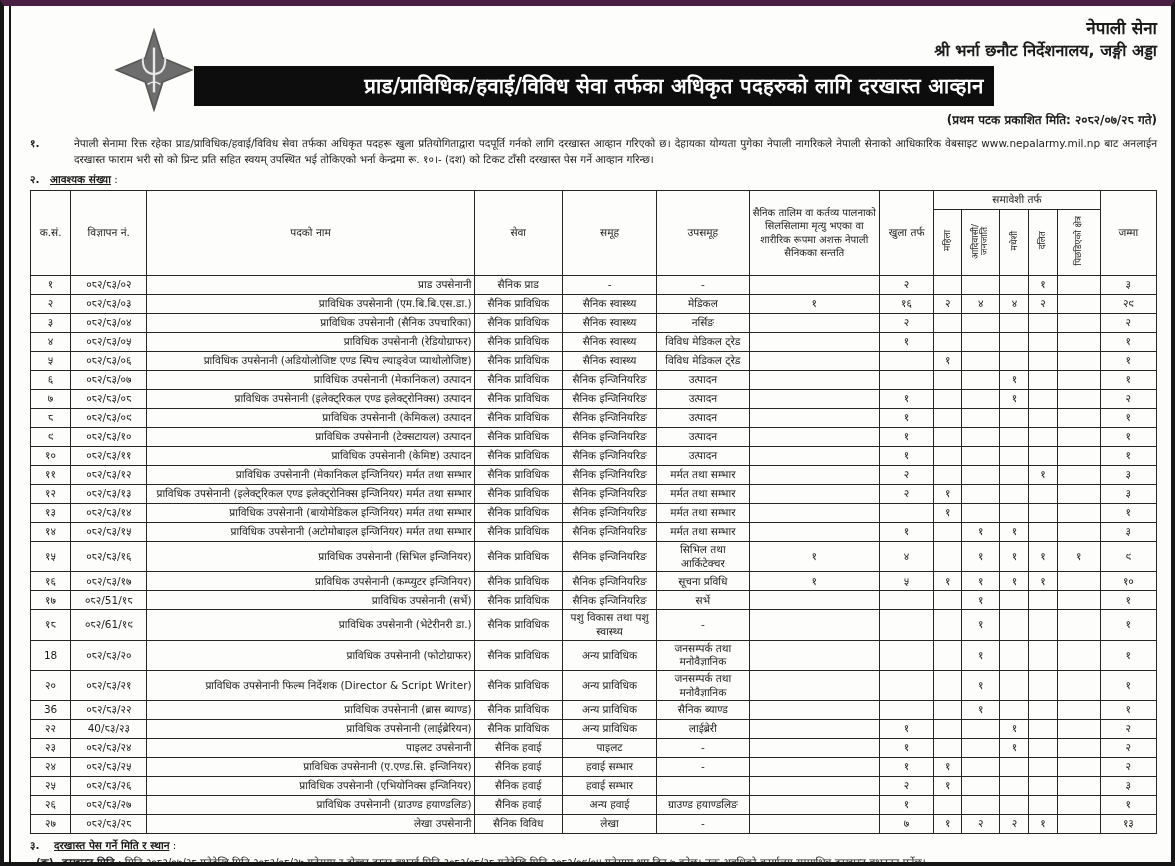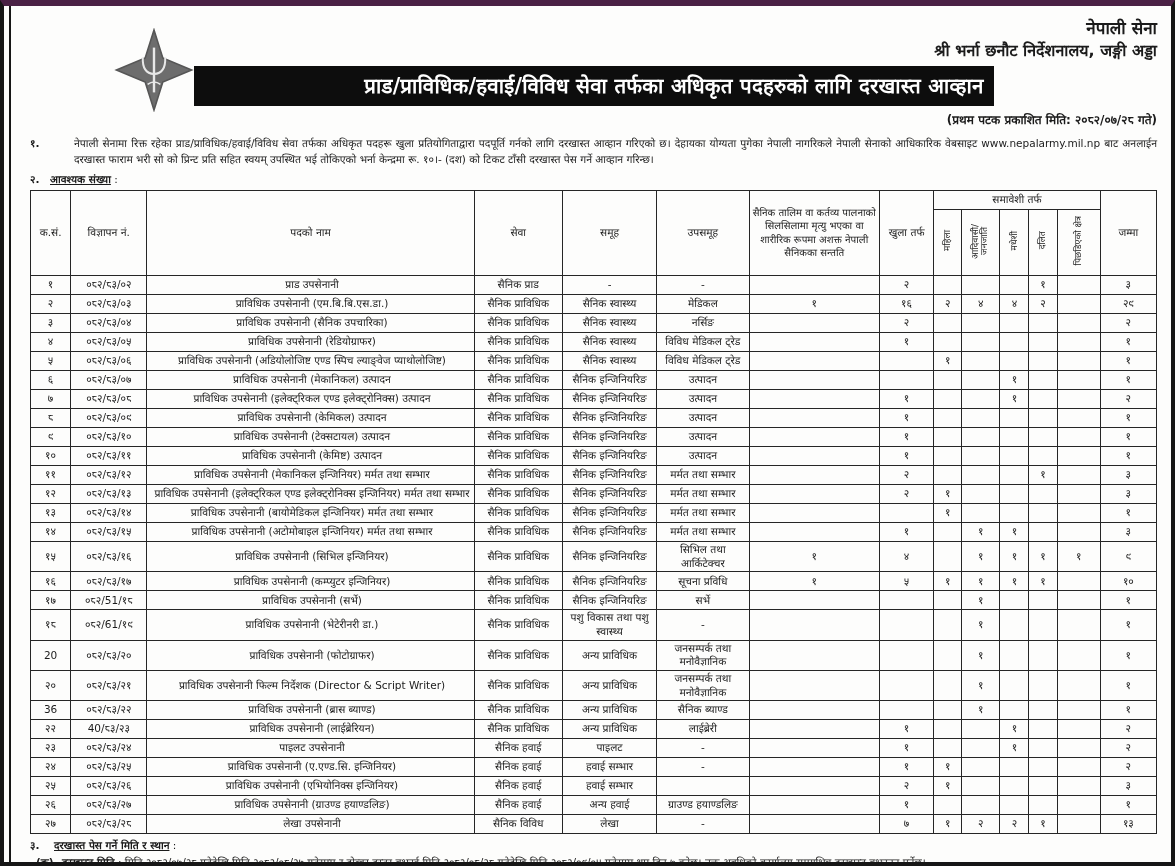--- a/index.html
+++ b/index.html
@@ -22,21 +22,21 @@
   .pnum{flex:0 0 20px;font-weight:bold;}
   .ptext{flex:1;text-align:justify;margin-left:24px;}
   .sec2{display:flex;font-size:10.5px;margin:4px 0 4px;}
   .u{font-weight:bold;text-decoration:underline;}
   
   table{width:100%;border-collapse:collapse;table-layout:fixed;font-size:10.5px;}
   th,td{border:1px solid #262626;padding:1px 2px;text-align:center;vertical-align:middle;
         font-weight:normal;line-height:1.3;overflow:hidden;}
   thead th{line-height:1.3;}
   th.santati{font-size:10px;line-height:1.35;}
-  td.tl{text-align:center;padding-left:5px;}
+  td.tl{text-align:right;padding-left:5px;}
   th.vert{height:60px;padding:2px 0;}
   th.vert span{writing-mode:vertical-rl;transform:rotate(180deg);display:inline-block;
                font-size:9px;line-height:1.05;max-height:58px;}
   tr{height:19px;}
   
   .notes{margin-top:3px;font-size:10.5px;line-height:1.55;}
   .note{display:flex;align-items:flex-start;}
   .note .nnum{flex:0 0 24px;font-weight:bold;}
   .note.sub{padding-left:6px;}
   .note.sub .nnum{flex:0 0 26px;}
@@ -393,21 +393,21 @@
             <td></td>
             <td></td>
             <td></td>
             <td>१</td>
             <td></td>
             <td></td>
             <td></td>
             <td>१</td>
           </tr>
           <tr>
-            <td>20</td>
+            <td>18</td>
             <td>०८२/८३/२०</td>
             <td class="tl">प्राविधिक उपसेनानी (फोटोग्राफर)</td>
             <td>सैनिक प्राविधिक</td>
             <td>अन्य प्राविधिक</td>
             <td>जनसम्पर्क तथा मनोवैज्ञानिक</td>
             <td></td>
             <td></td>
             <td></td>
             <td>१</td>
             <td></td>

